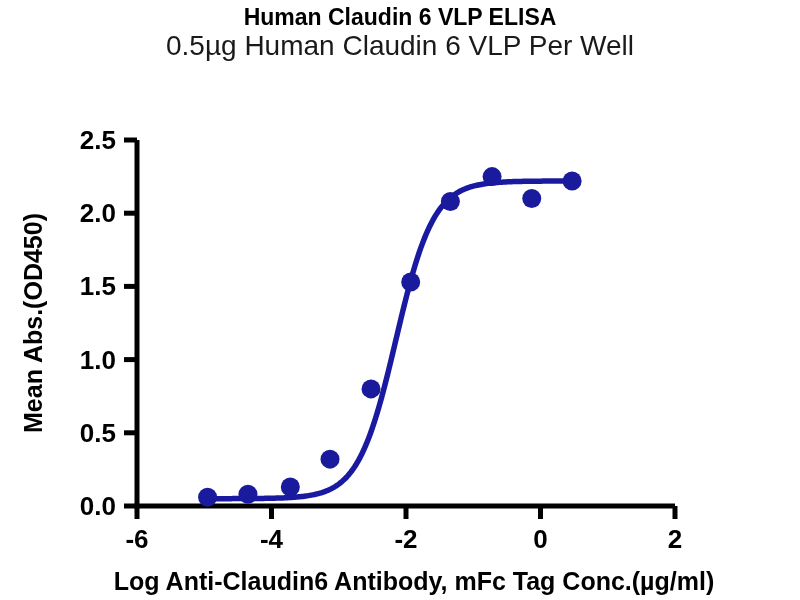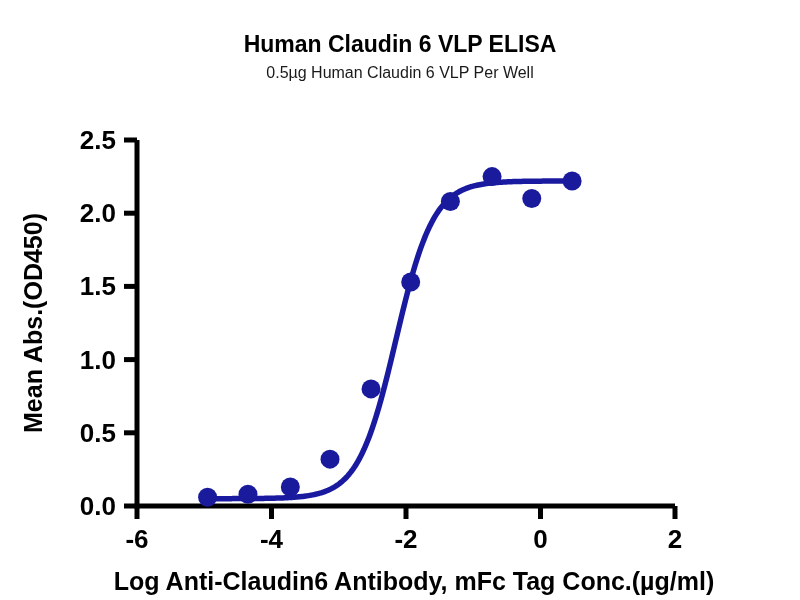--- a/index.html
+++ b/index.html
@@ -18,32 +18,31 @@
     width: 800px;
     height: 600px;
     background: #ffffff;
   }
   .titles {
     position: absolute;
     top: 0;
     left: 0;
     width: 800px;
     text-align: center;
-    margin-top: 27px;
   }
   .chart-title {
     font-size: 23px;
     font-weight: bold;
     color: #000000;
     letter-spacing: 0px;
     margin-top: 3px;
     line-height: 28px;
   }
   .chart-subtitle {
-    font-size: 16px;
+    font-size: 28px;
     font-weight: normal;
     color: #1a1a1a;
     line-height: 26px;
     margin-top: 2px;
   }
   svg.plot {
     position: absolute;
     top: 0;
     left: 0;
   }

